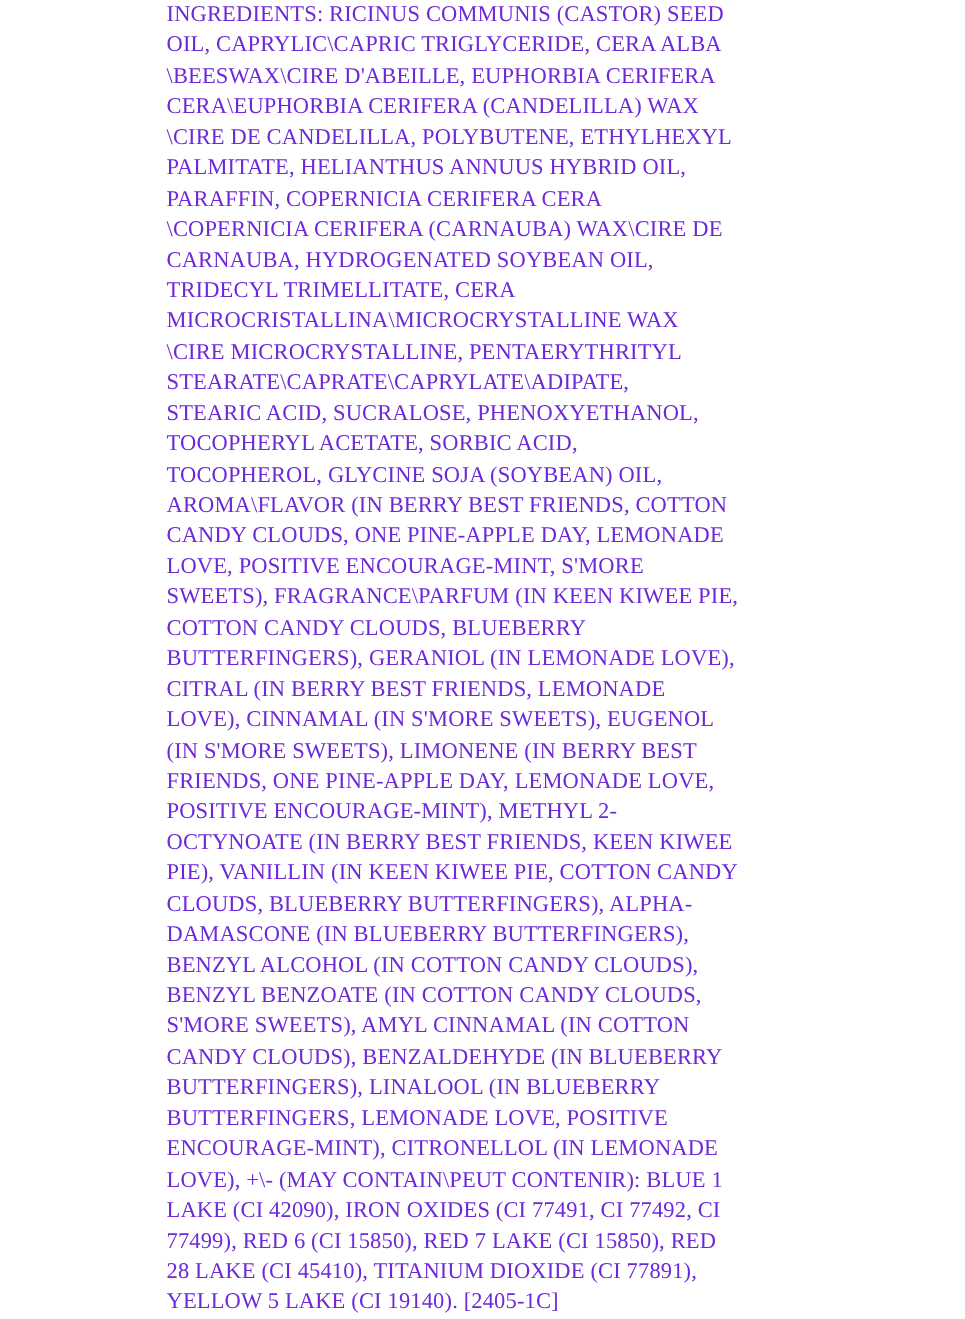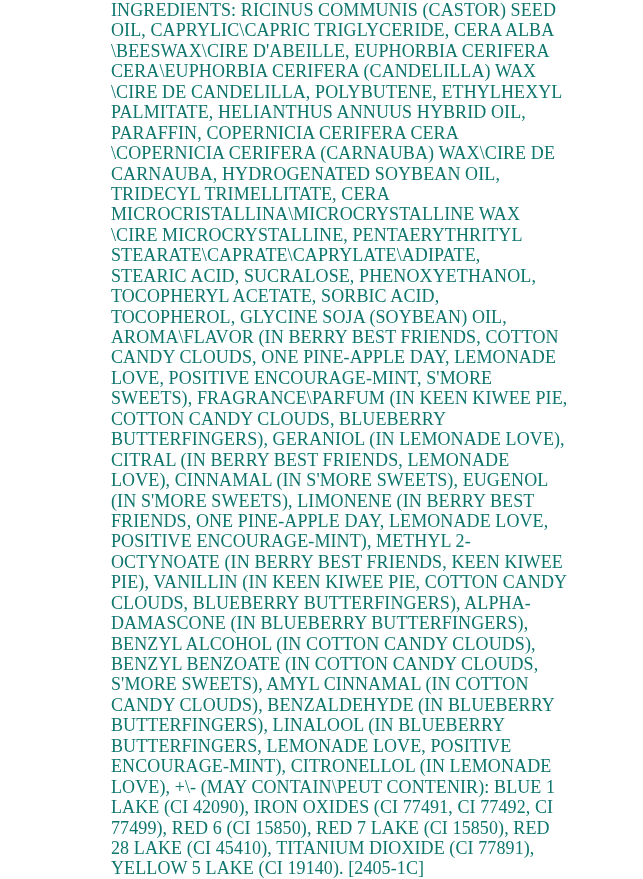--- a/index.html
+++ b/index.html
@@ -20,23 +20,23 @@
     width: 643px;
     height: 879px;
     background: #ffffff;
   }
   .ingredients-text {
     position: absolute;
     left: 111px;
     top: 0;
     width: 500px;
     font-family: "Liberation Serif", "DejaVu Serif", serif;
-    font-size: 18px;
+    font-size: 15px;
     line-height: 20.44px;
-    color: #0f766e;
+    color: #6d28d9;
     white-space: pre;           
     letter-spacing: 0.1px;
     -webkit-font-smoothing: antialiased;
   }
 </style>
 </head>
 <body>
 
 <div class="page">
   <div class="ingredients-text">INGREDIENTS: RICINUS COMMUNIS (CASTOR) SEED

